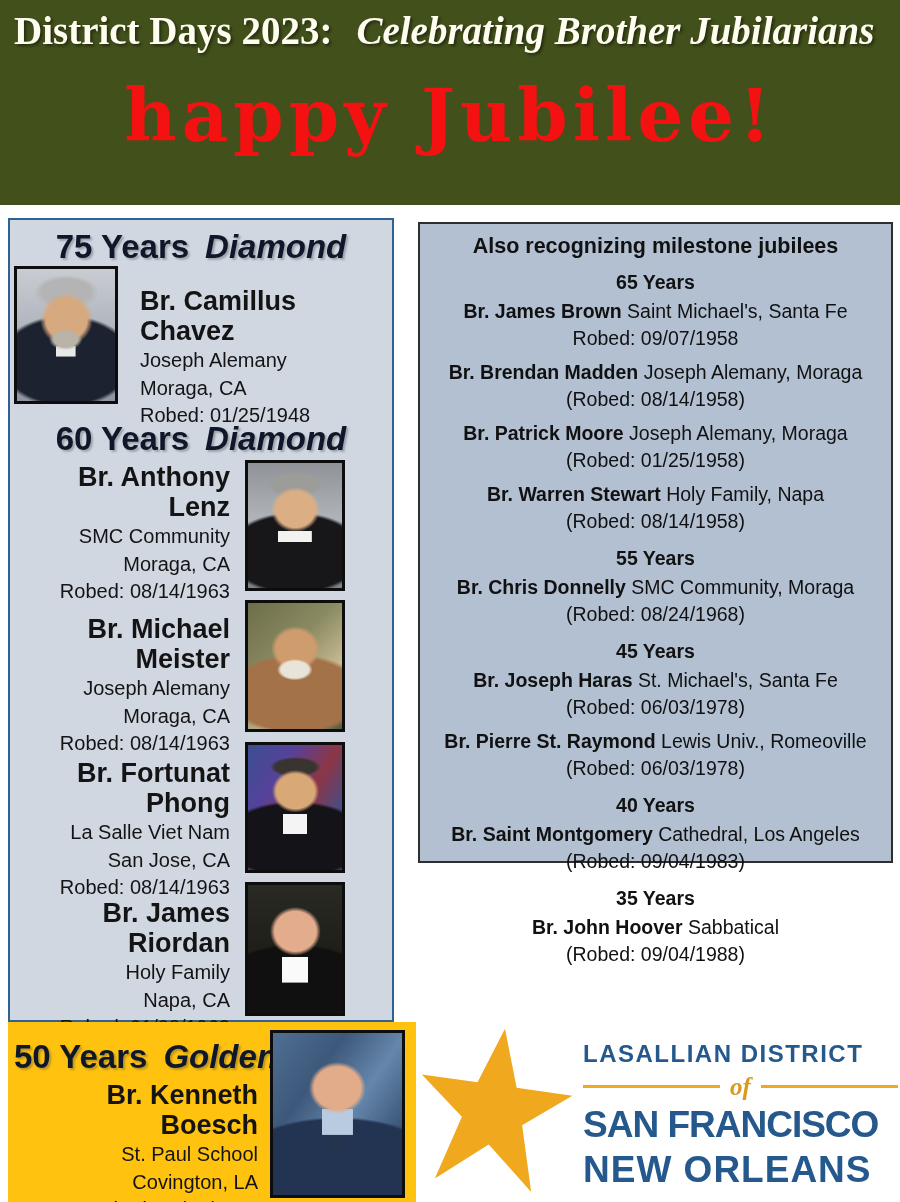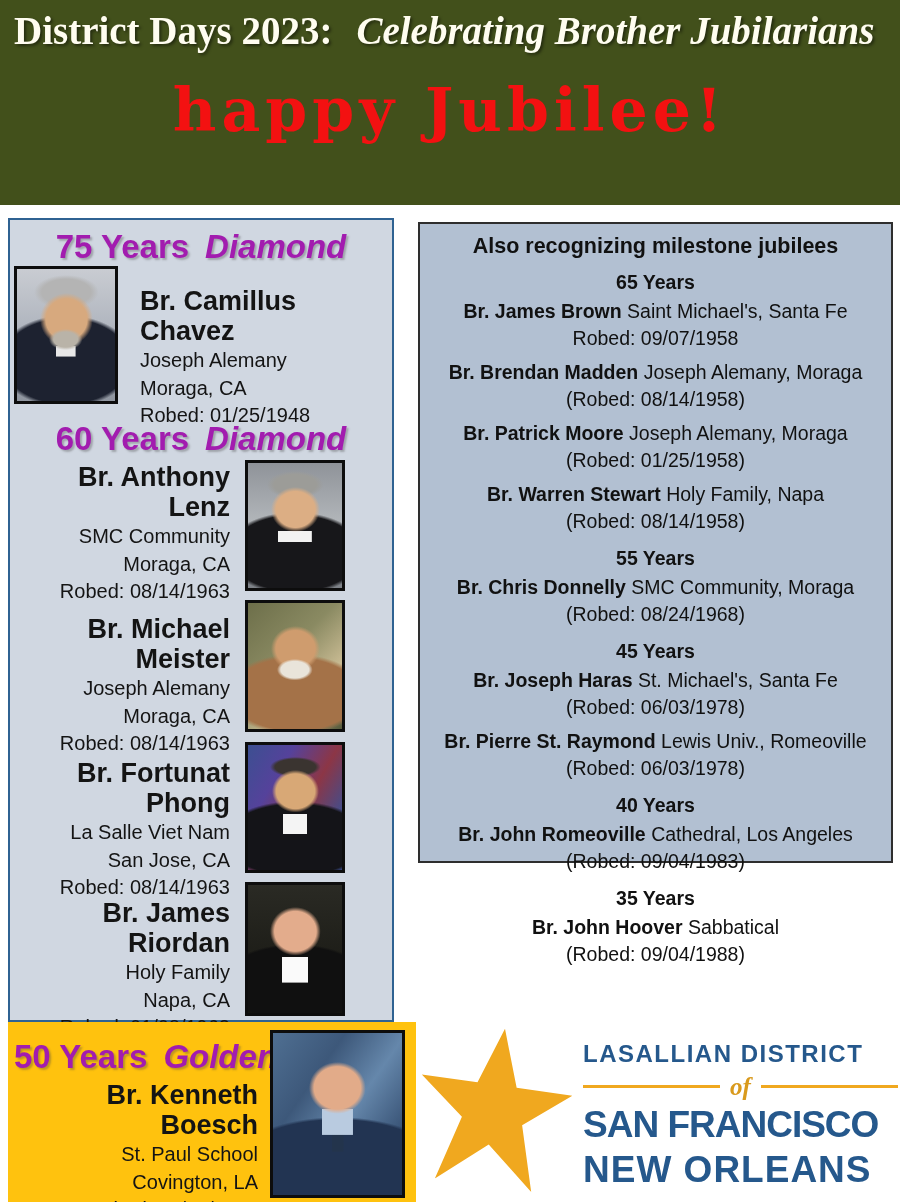--- a/index.html
+++ b/index.html
@@ -6,28 +6,28 @@
   .page{position:relative;width:900px;height:1202px;background:#ffffff;overflow:hidden;
         font-family:"Liberation Sans", sans-serif;color:#111;}
 
   
   .banner{position:absolute;left:0;top:0;width:900px;height:205px;background:#42501b;}
   .banner-title{position:absolute;left:14px;top:8px;white-space:nowrap;
                 font-family:"Liberation Serif", serif;font-weight:bold;font-size:39px;
                 color:#fffdf0;text-shadow:2px 2px 3px rgba(0,0,0,.45);}
   .banner-title .it{font-style:italic;margin-left:24px;}
   .headline{position:absolute;left:0;top:80px;width:100%;text-align:center;
-            font-family:"DejaVu Serif", serif;font-weight:bold;font-size:60px;line-height:1;
+            font-family:"DejaVu Serif", serif;font-weight:bold;font-size:72px;line-height:1;
             letter-spacing:5px;color:#f31111;}
 
   
   .left-box{position:absolute;left:8px;top:218px;width:386px;height:804px;box-sizing:border-box;
             background:#d0d7e1;border:2px solid #2f6292;}
   .sec-h{position:absolute;left:0;width:100%;text-align:center;font-size:33px;font-weight:bold;
-         color:#a21caf;text-shadow:2px 2px 2px rgba(70,70,70,.35);white-space:nowrap;}
+         color:#0f172a;text-shadow:2px 2px 2px rgba(70,70,70,.35);white-space:nowrap;}
   .sec-h .lbl{font-style:italic;margin-left:16px;}
   .mtext{position:absolute;font-size:20px;line-height:27.5px;color:#141414;}
   .mtext b{font-size:27px;}
   .t-right{left:8px;width:212px;text-align:right;}
 
   .photo{position:absolute;border:3px solid #0d0d0d;background-repeat:no-repeat;background-color:#808080;}
 
   .ph-chavez{left:4px;top:46px;width:98px;height:132px;
     background-image:
       radial-gradient(closest-side,#b9b3a8 72%,rgba(185,179,168,0) 100%),
@@ -217,21 +217,21 @@
       <span>(Robed: 06/03/1978)</span>
     </div>
     <div class="rp-entry">
       <b>Br. Pierre St. Raymond</b>
       <span>Lewis Univ., Romeoville</span><br>
       <span>(Robed: 06/03/1978)</span>
     </div>
 
     <div class="rp-years">40 Years</div>
     <div class="rp-entry">
-      <b>Br. John Romeoville</b>
+      <b>Br. Saint Montgomery</b>
       <span>Cathedral, Los Angeles</span><br>
       <span>(Robed: 09/04/1983)</span>
     </div>
 
     <div class="rp-years">35 Years</div>
     <div class="rp-entry">
       <b>Br. John Hoover</b>
       <span>Sabbatical</span><br>
       <span>(Robed: 09/04/1988)</span>
     </div>

